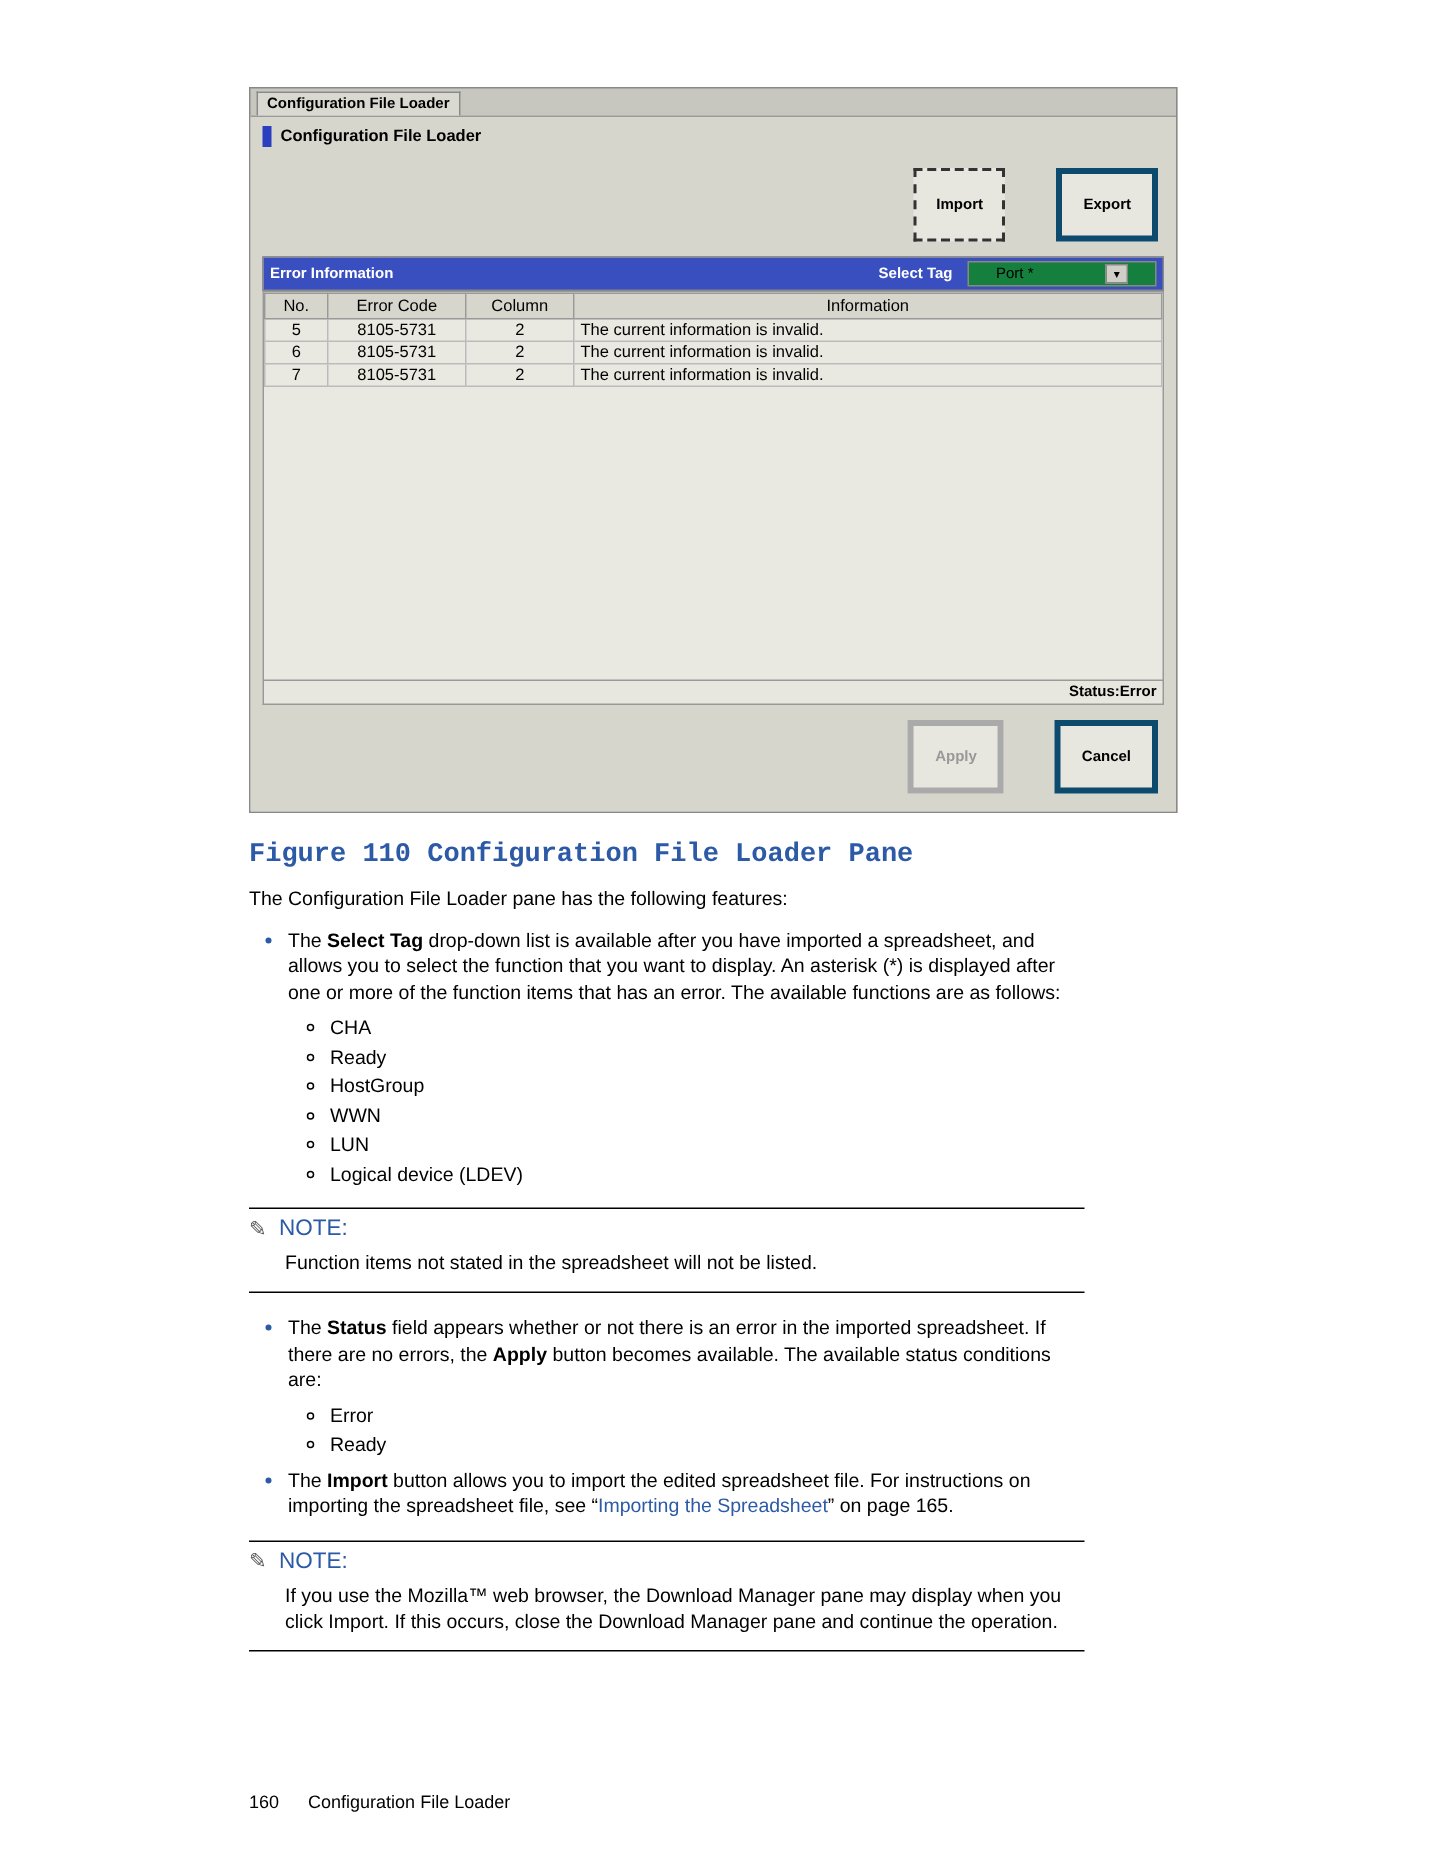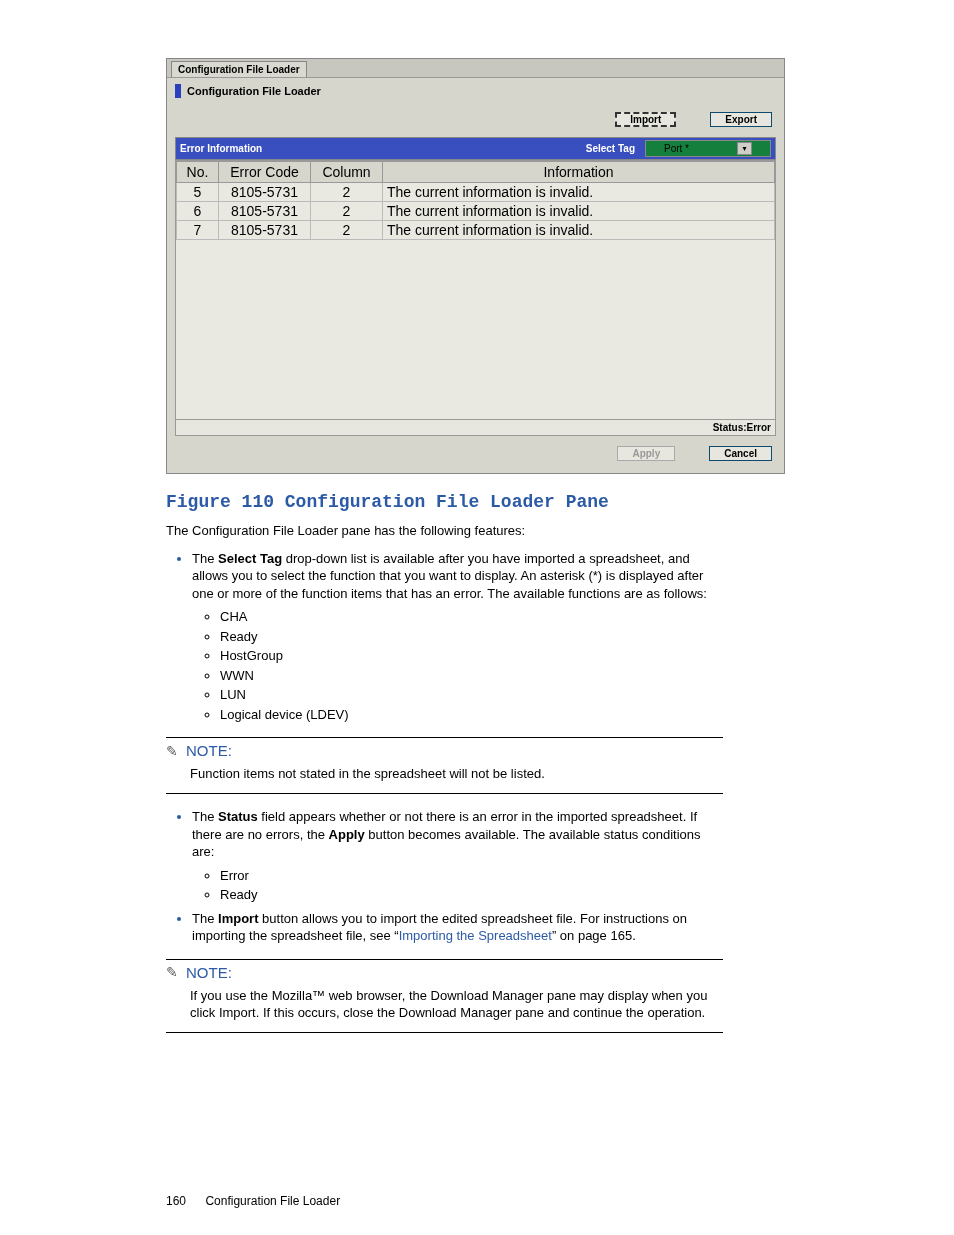--- a/index.html
+++ b/index.html
@@ -58,24 +58,24 @@
   }
   .top-btn-row {
     display: flex;
     justify-content: flex-end;
     gap: 34px;
     margin-bottom: 10px;
     padding-right: 4px;
   }
   .btn {
     background: #e7e7df;
-    border: 1px solid #0c4a6e;
-    font-size: 10px;
-    font-weight: bold;
-    padding: 1px 14px;
+    border: 4px solid #0c4a6e;
+    font-size: 10px;
+    font-weight: bold;
+    padding: 15px 14px;
     cursor: pointer;
   }
   .btn.primary {
     border: 2px dashed #333;
     padding: 0px 13px;
   }
   .section-bar {
     display: flex;
     align-items: center;
     background: #3a4fbf;
@@ -116,21 +116,21 @@
   }
   .grid-wrap {
     background: #e9e9e1;
     border: 1px solid #999;
     height: 258px;
     overflow: hidden;
   }
   table.grid {
     border-collapse: collapse;
     width: 100%;
-    font-size: 14px;
+    font-size: 11px;
     table-layout: fixed;
   }
   table.grid th {
     background: #d6d6cd;
     border: 1px solid #999;
     padding: 2px 4px;
     font-weight: normal;
     text-align: center;
   }
   table.grid td {

